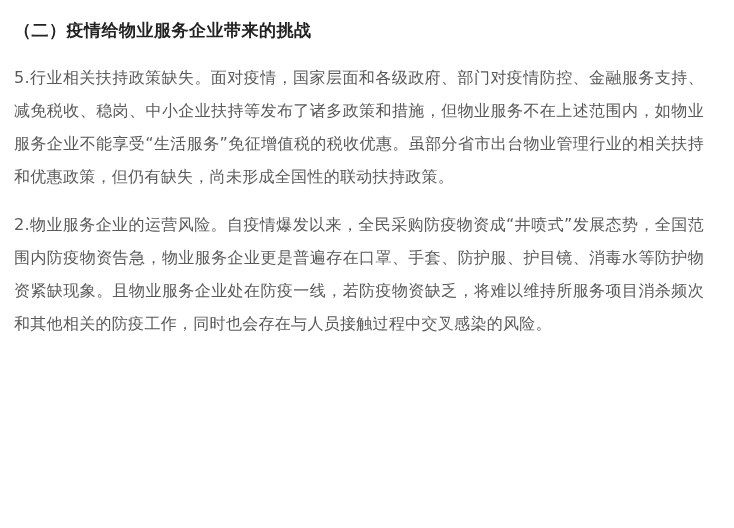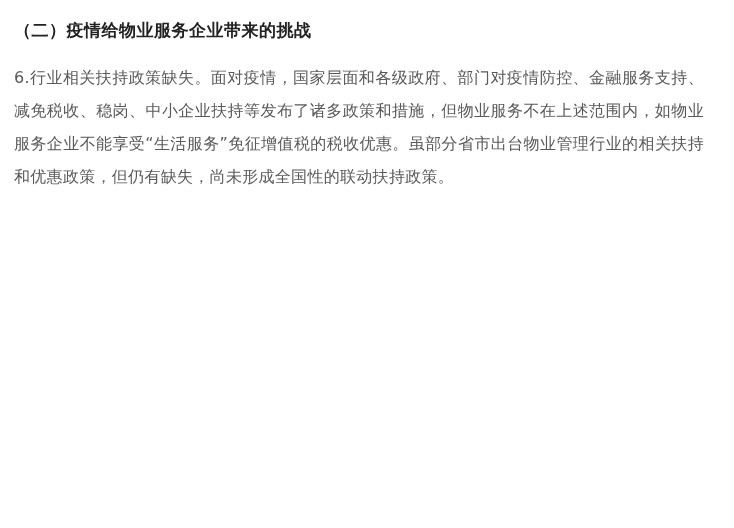--- a/index.html
+++ b/index.html
@@ -35,14 +35,15 @@
     text-justify: inter-ideograph;
     letter-spacing: 0.3px;
     word-break: break-all;
   }
 </style>
 </head>
 <body>
 
 <div class="page">
   <h2 class="heading">（二）疫情给物业服务企业带来的挑战</h2>
-  <p class="para">6.行业相关扶持政策缺失。面对疫情，国家层面和各级政府、部门对疫情防控、金融服务支持、减免税收、稳岗、中小企业扶持等发布了诸多政策和措施，但物业服务不在上述范围内，如物业服务企业不能享受“生活服务”免征增值税的税收优惠。虽部分省市出台物业管理行业的相关扶持和优惠政策，但仍有缺失，尚未形成全国性的联动扶持政策。</p>
+  <p class="para">5.行业相关扶持政策缺失。面对疫情，国家层面和各级政府、部门对疫情防控、金融服务支持、减免税收、稳岗、中小企业扶持等发布了诸多政策和措施，但物业服务不在上述范围内，如物业服务企业不能享受“生活服务”免征增值税的税收优惠。虽部分省市出台物业管理行业的相关扶持和优惠政策，但仍有缺失，尚未形成全国性的联动扶持政策。</p>
+  <p class="para">2.物业服务企业的运营风险。自疫情爆发以来，全民采购防疫物资成“井喷式”发展态势，全国范围内防疫物资告急，物业服务企业更是普遍存在口罩、手套、防护服、护目镜、消毒水等防护物资紧缺现象。且物业服务企业处在防疫一线，若防疫物资缺乏，将难以维持所服务项目消杀频次和其他相关的防疫工作，同时也会存在与人员接触过程中交叉感染的风险。</p>
 </div>
 
 </body></html>

